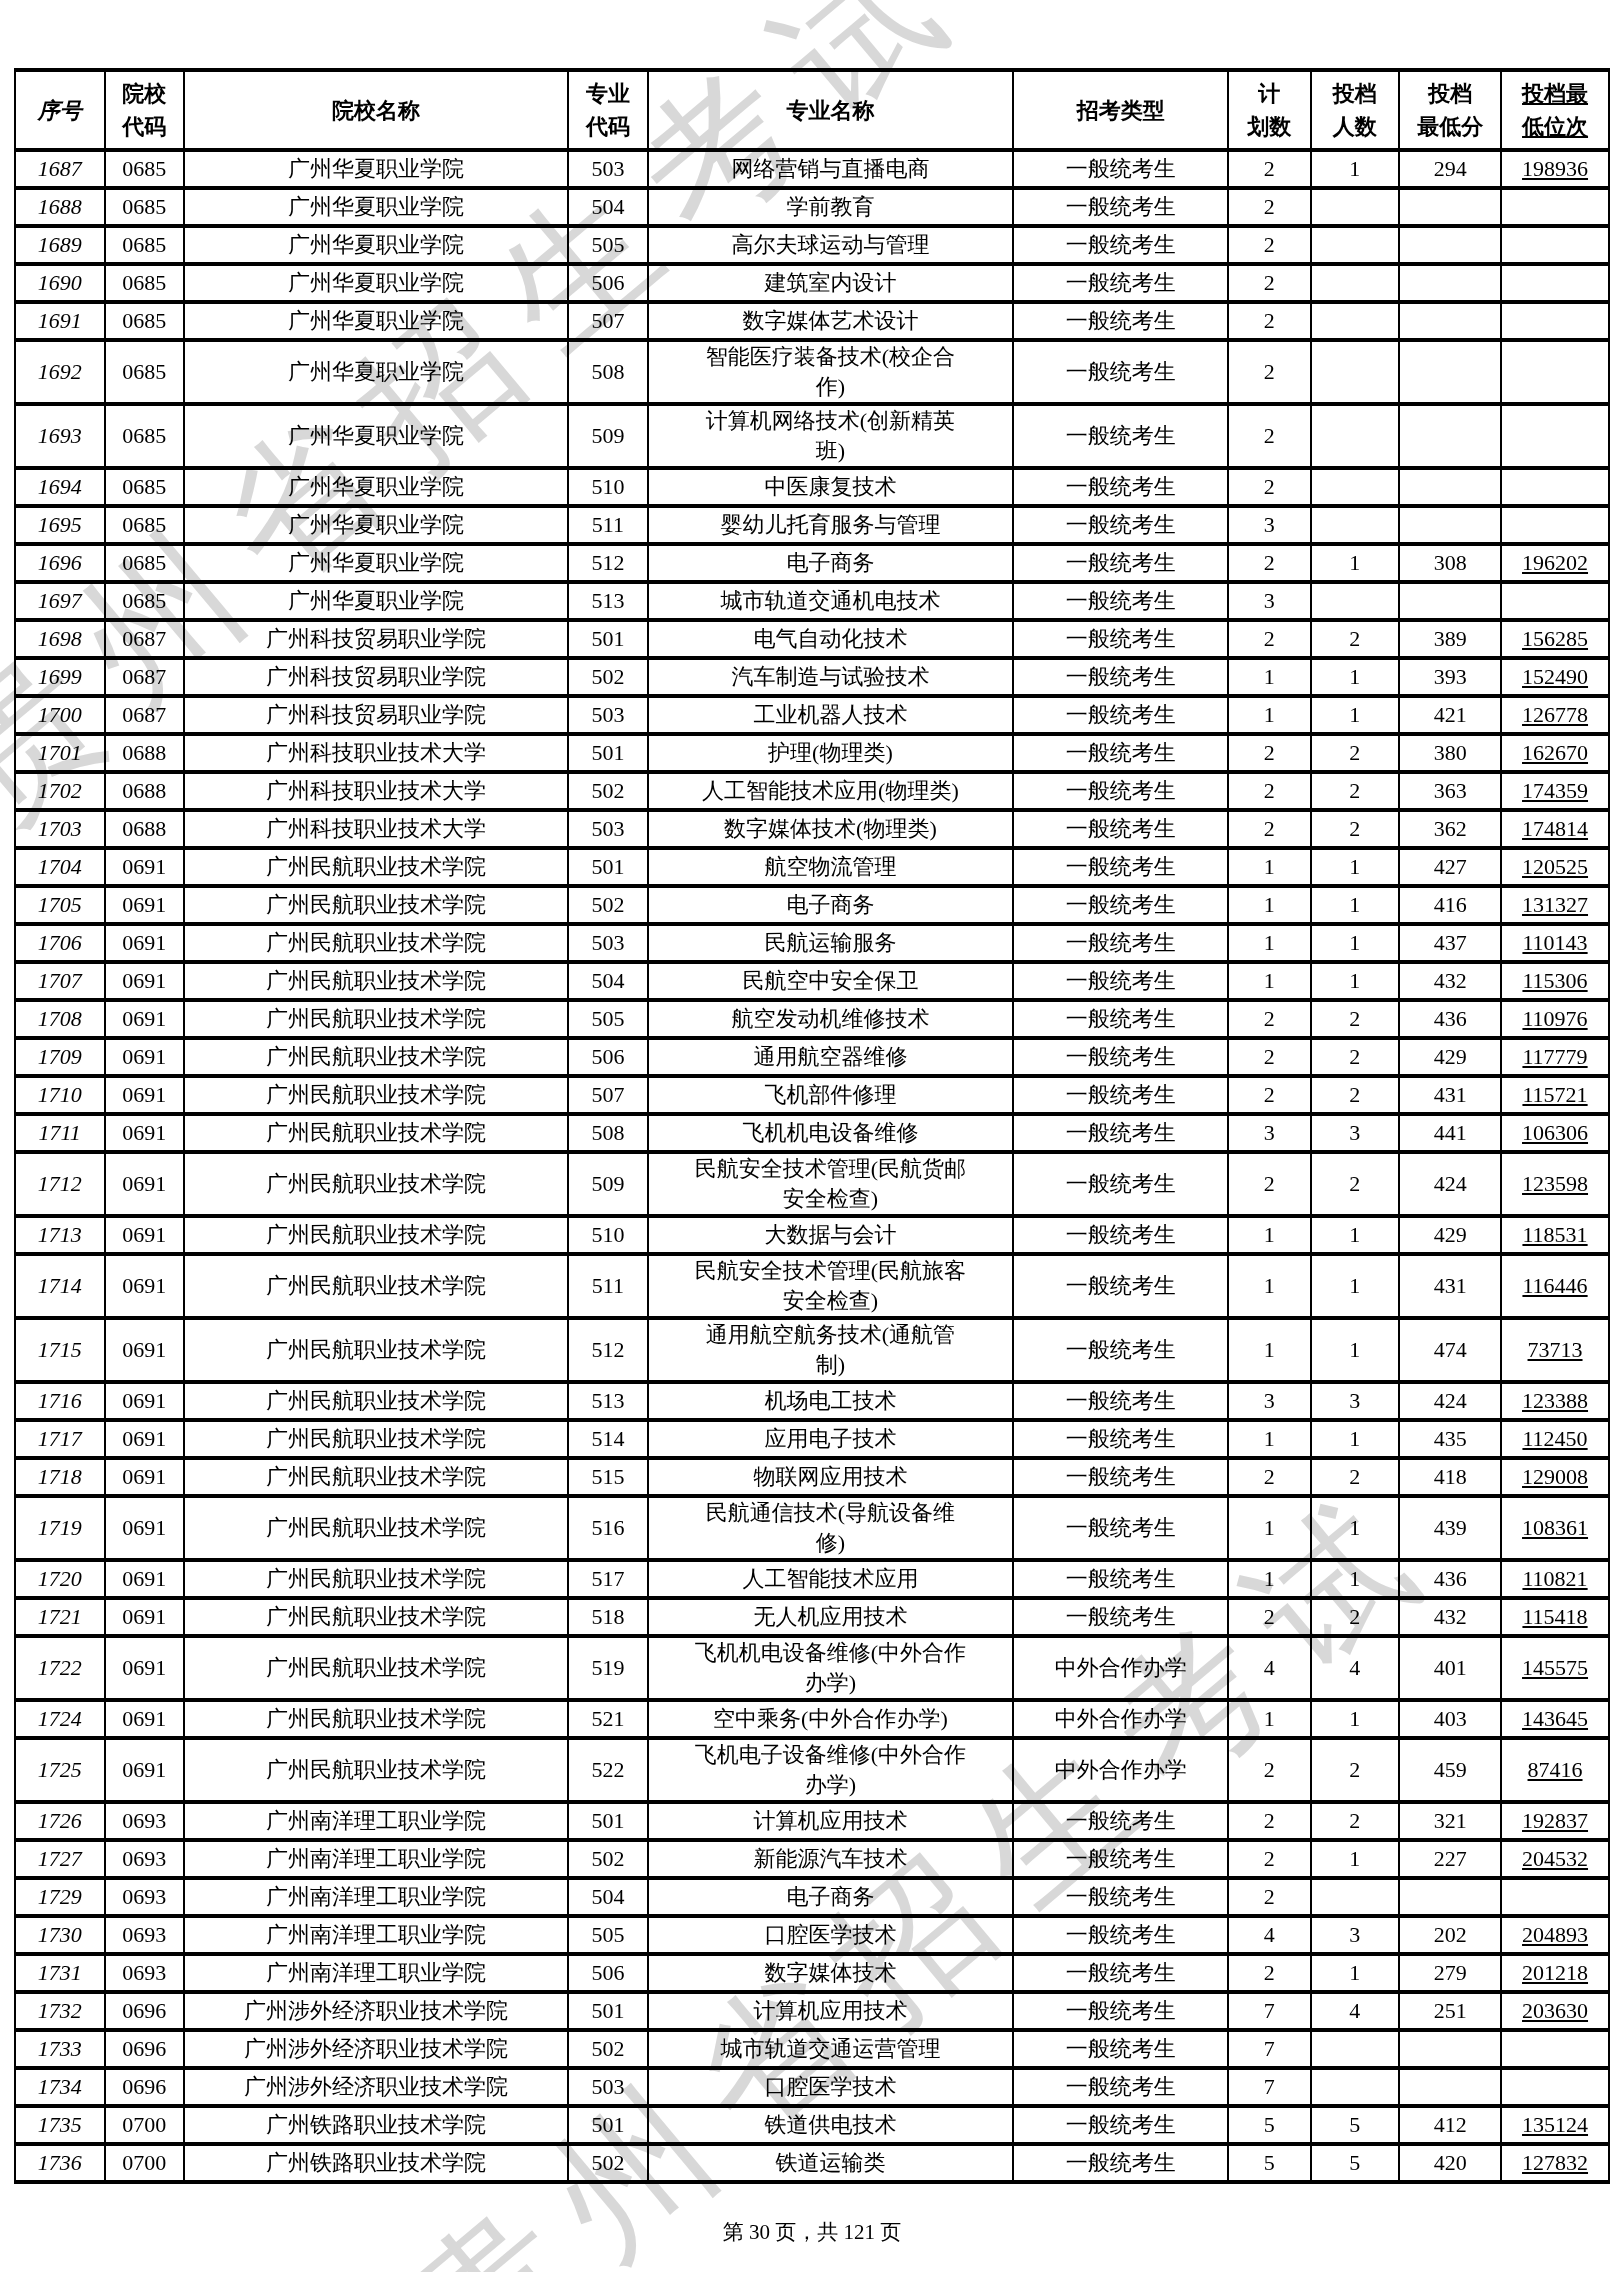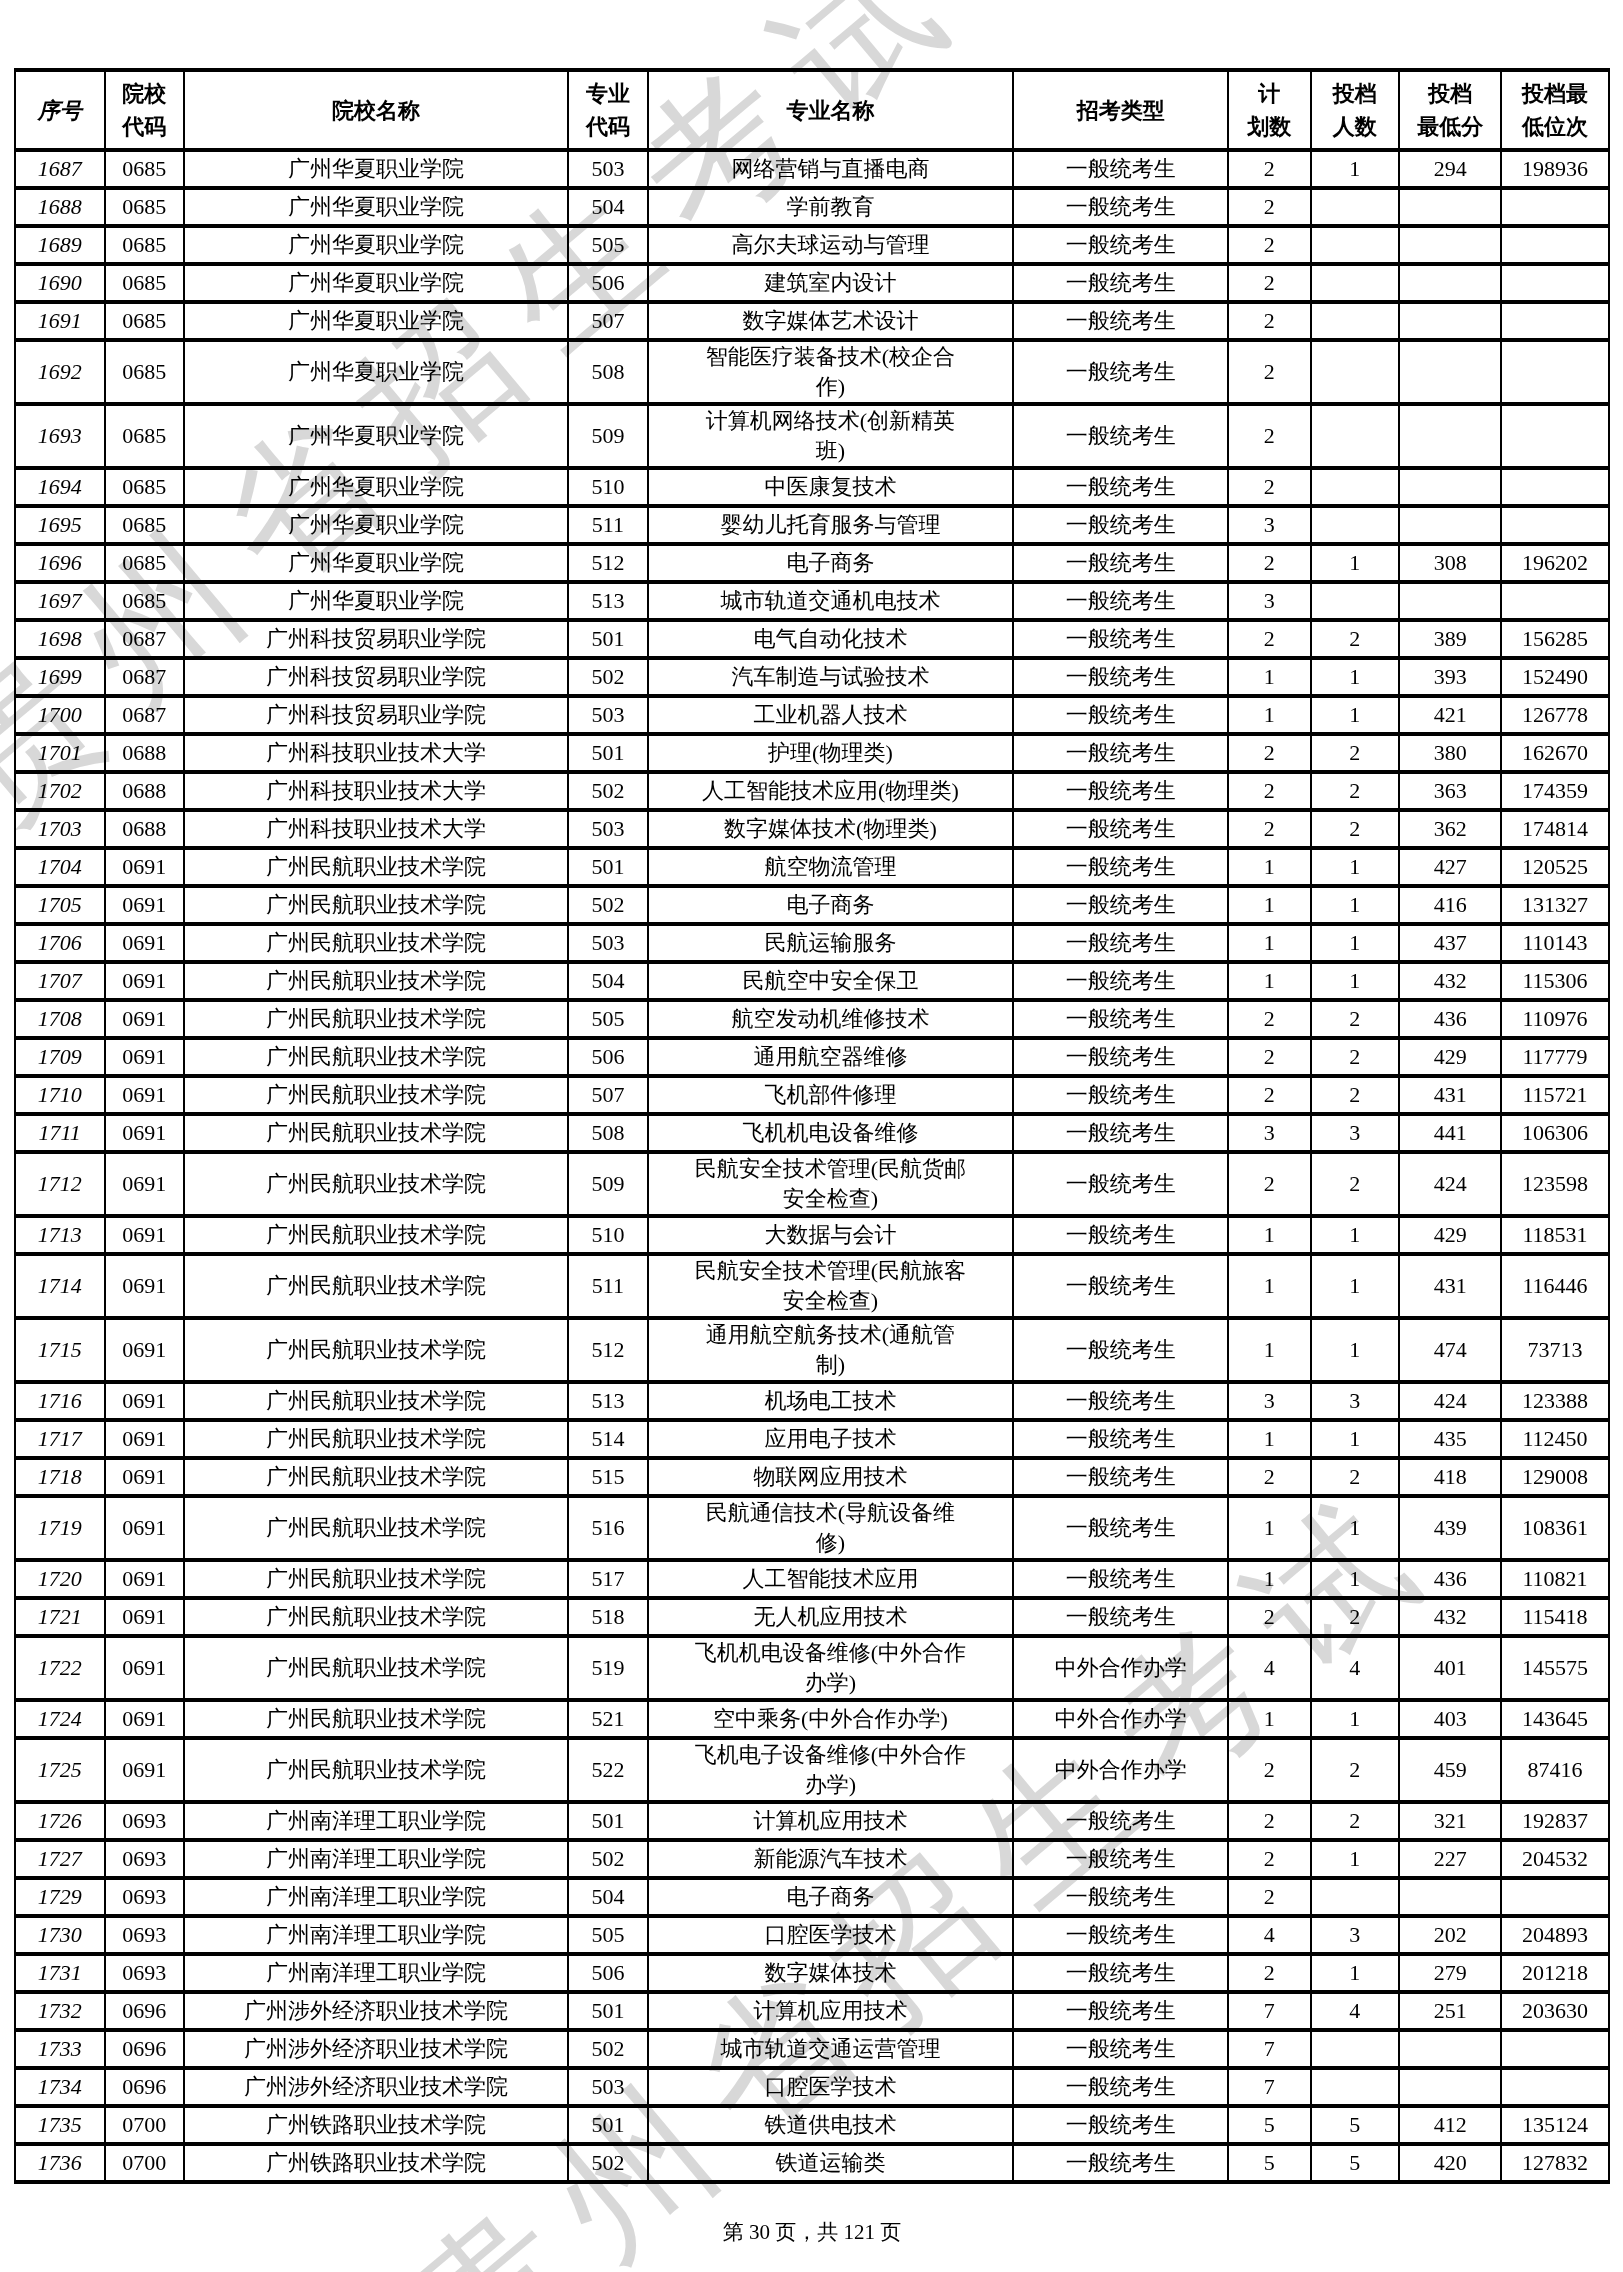--- a/index.html
+++ b/index.html
@@ -55,21 +55,21 @@
   .score-table td { height:34px; }
   .score-table th:nth-child(1), .score-table td:nth-child(1) { width:5.5%;font-style:italic; }
   .score-table th:nth-child(2), .score-table td:nth-child(2) { width:4.8%; }
   .score-table th:nth-child(3), .score-table td:nth-child(3) { width:24.6%; }
   .score-table th:nth-child(4), .score-table td:nth-child(4) { width:4.8%; }
   .score-table th:nth-child(5), .score-table td:nth-child(5) { width:23.4%; }
   .score-table th:nth-child(6), .score-table td:nth-child(6) { width:13.6%; }
   .score-table th:nth-child(7), .score-table td:nth-child(7) { width:5.0%; }
   .score-table th:nth-child(8), .score-table td:nth-child(8) { width:5.4%; }
   .score-table th:nth-child(9), .score-table td:nth-child(9) { width:6.3%; }
-  .score-table th:nth-child(10), .score-table td:nth-child(10) { width:6.6%; }
+  .score-table th:nth-child(10), .score-table td:nth-child(10) { width:6.6%;text-decoration:underline; }
   .page-footer {
     position:absolute;
     left:0; top:2218px;
     width:100%;
     text-align:center;
     font-size:21px;
     z-index:2;
   }
 </style>
 </head>

